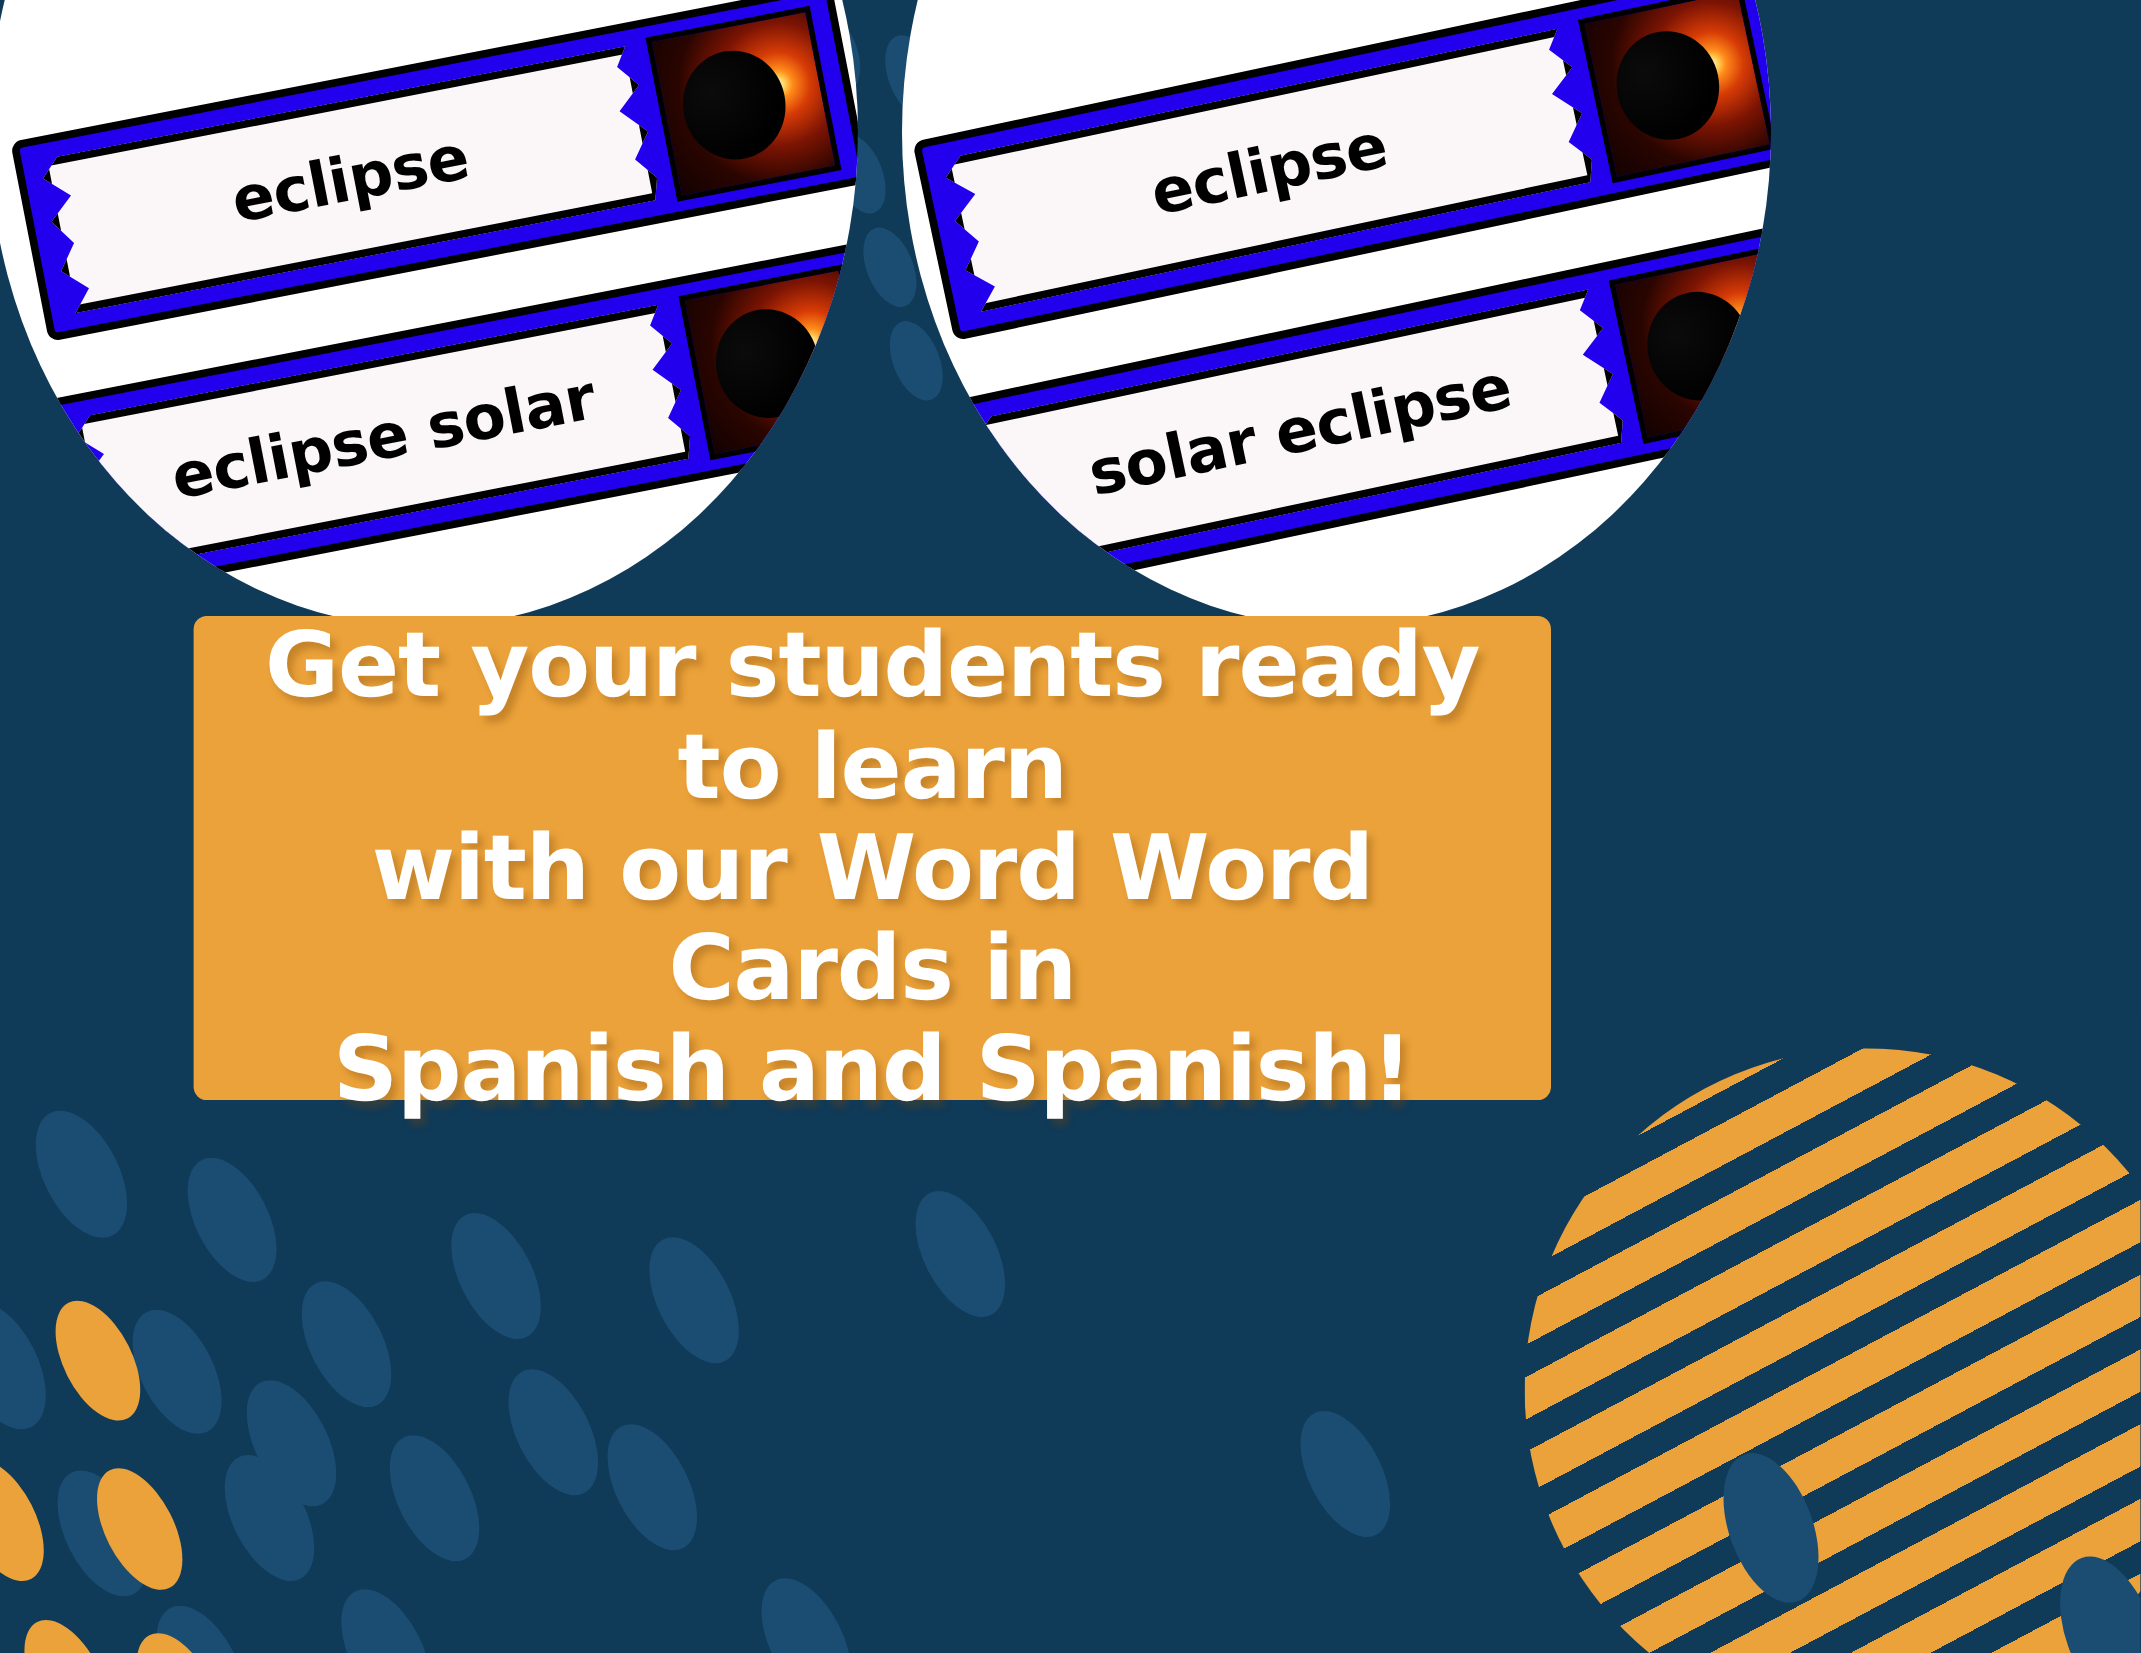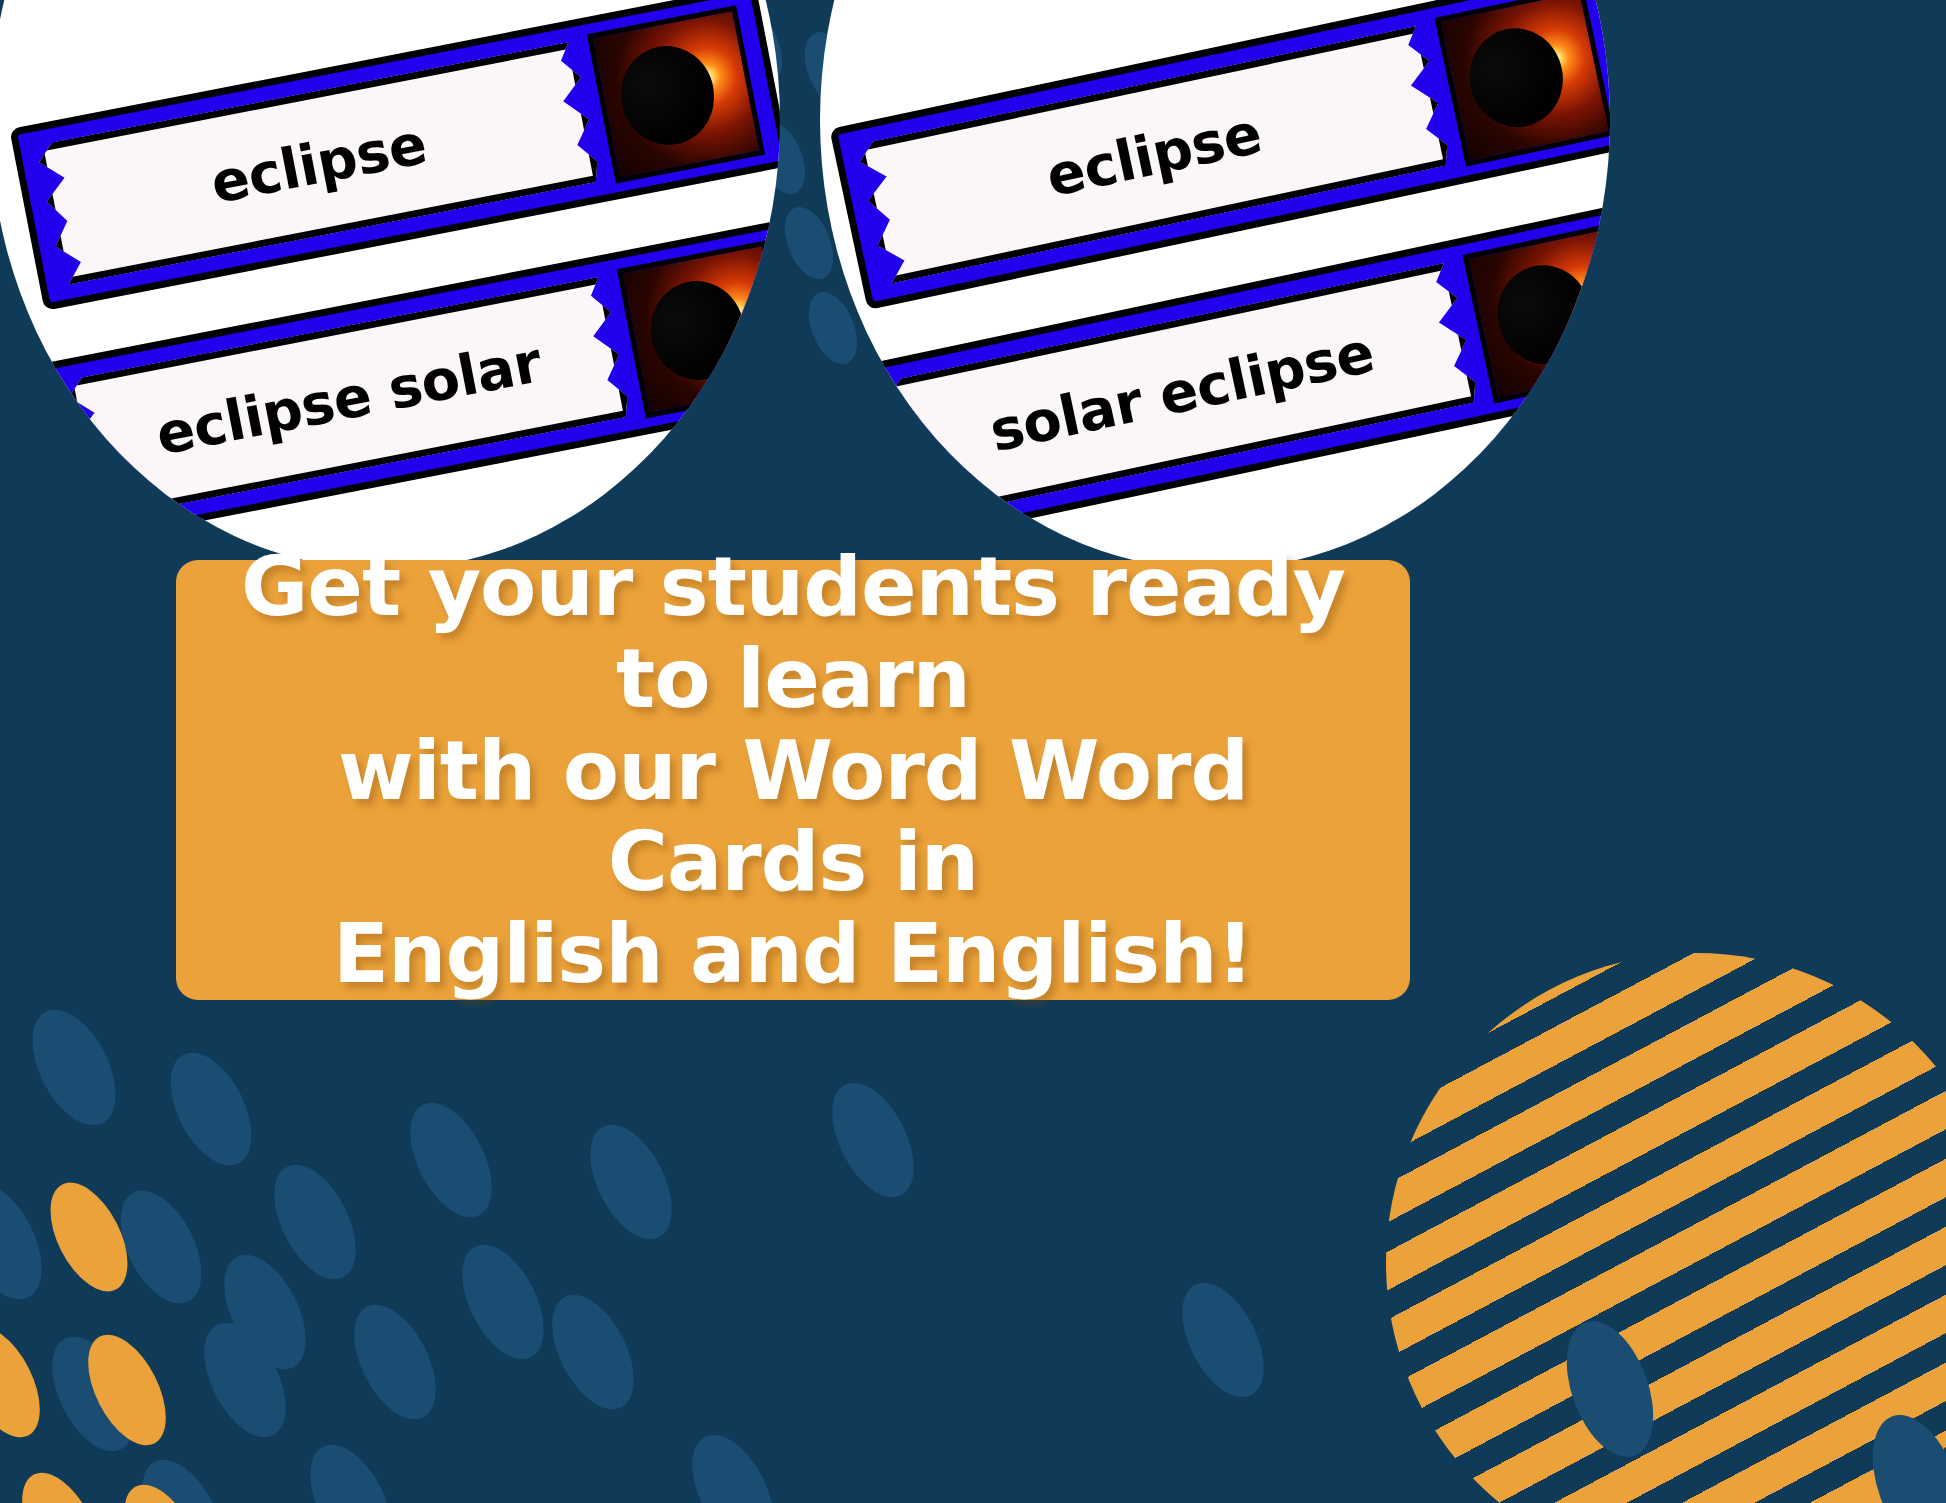--- a/index.html
+++ b/index.html
@@ -119,23 +119,23 @@
   }
 
   
   #banner {
     position: absolute;
     left: 176px;
     top: 560px;
     width: 1234px;
     height: 440px;
     background: #eba23a;
-    border-radius: 22px;
+    border-radius: 12px;
     display: flex;
-    align-items: flex-end;
+    align-items: flex-start;
     justify-content: center;
     box-sizing: border-box;
     padding: 0 58px;
   }
   #banner-text {
     color: #ffffff;
     font-family: "DejaVu Sans", sans-serif;
     font-weight: 700;
     font-size: 82px;
     line-height: 1.12;
@@ -233,17 +233,17 @@
         <div class="thumb" style="width:152px; height:152px;"></div>
       </div>
 
     </div>
   </div>
 
   <div id="banner">
     <div id="banner-text">
       <span>Get your students ready to learn</span><br>
       <span>with our Word Word Cards in</span><br>
-      <span>English and English!</span>
+      <span>Spanish and Spanish!</span>
     </div>
   </div>
 
 </div>
 
 </body></html>

